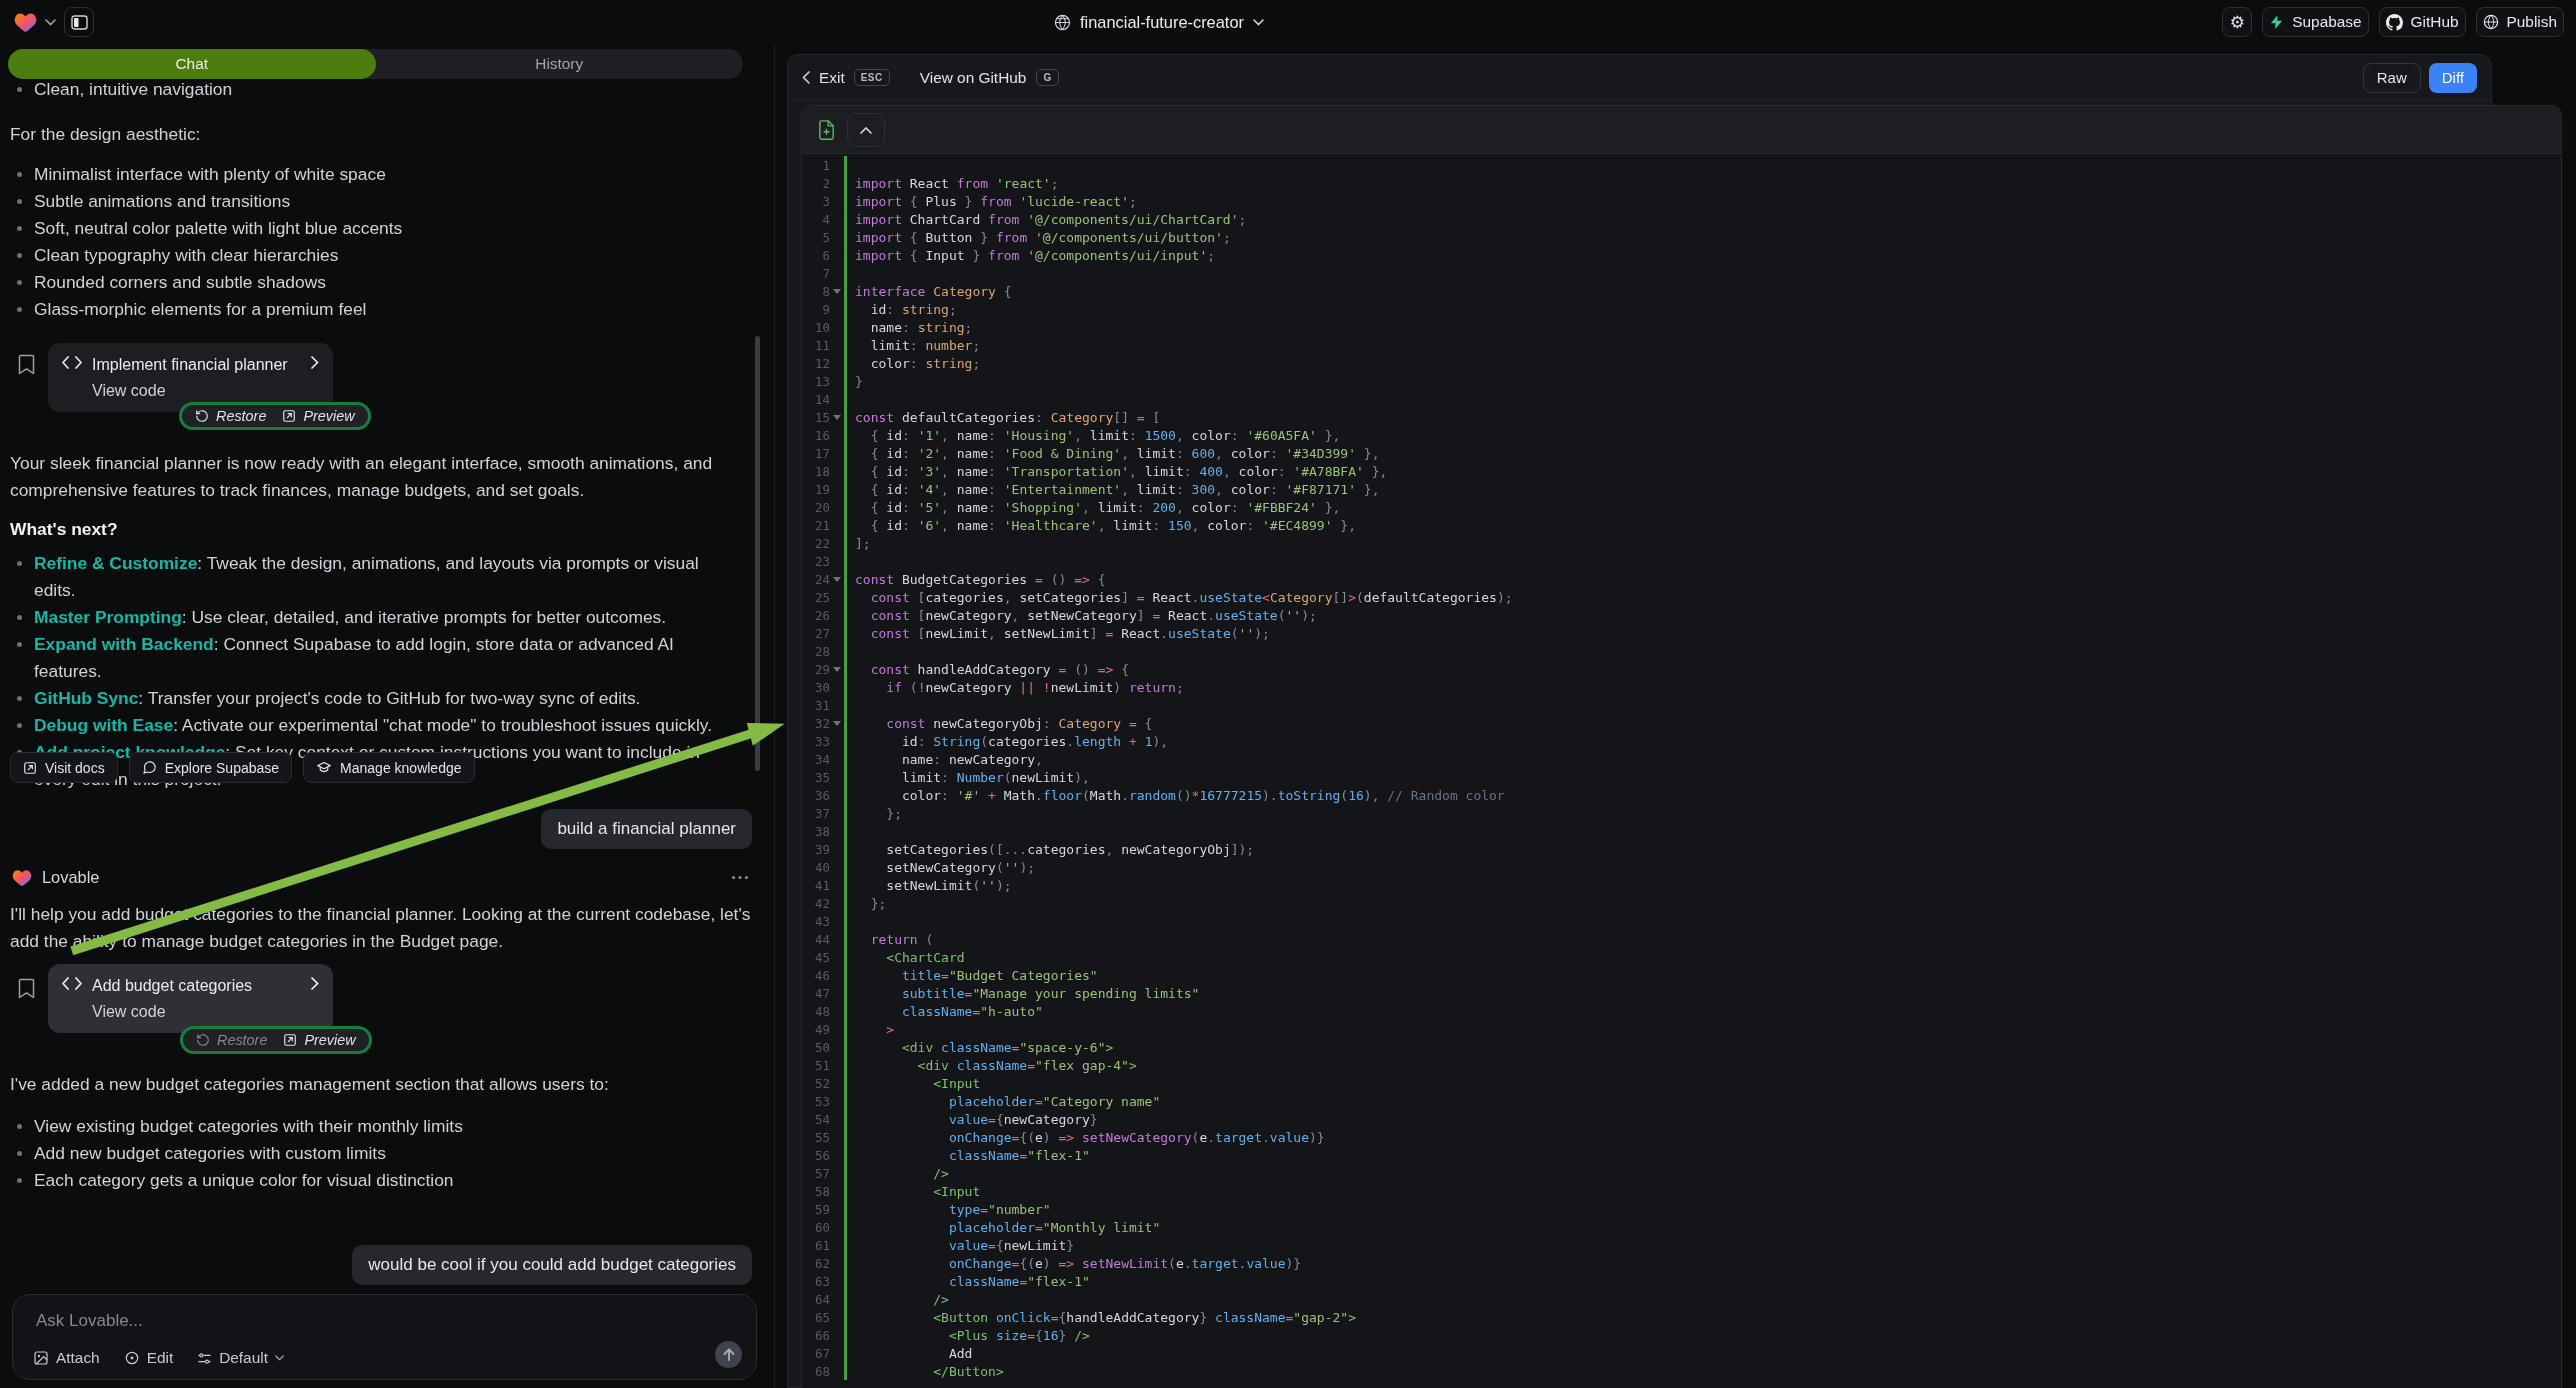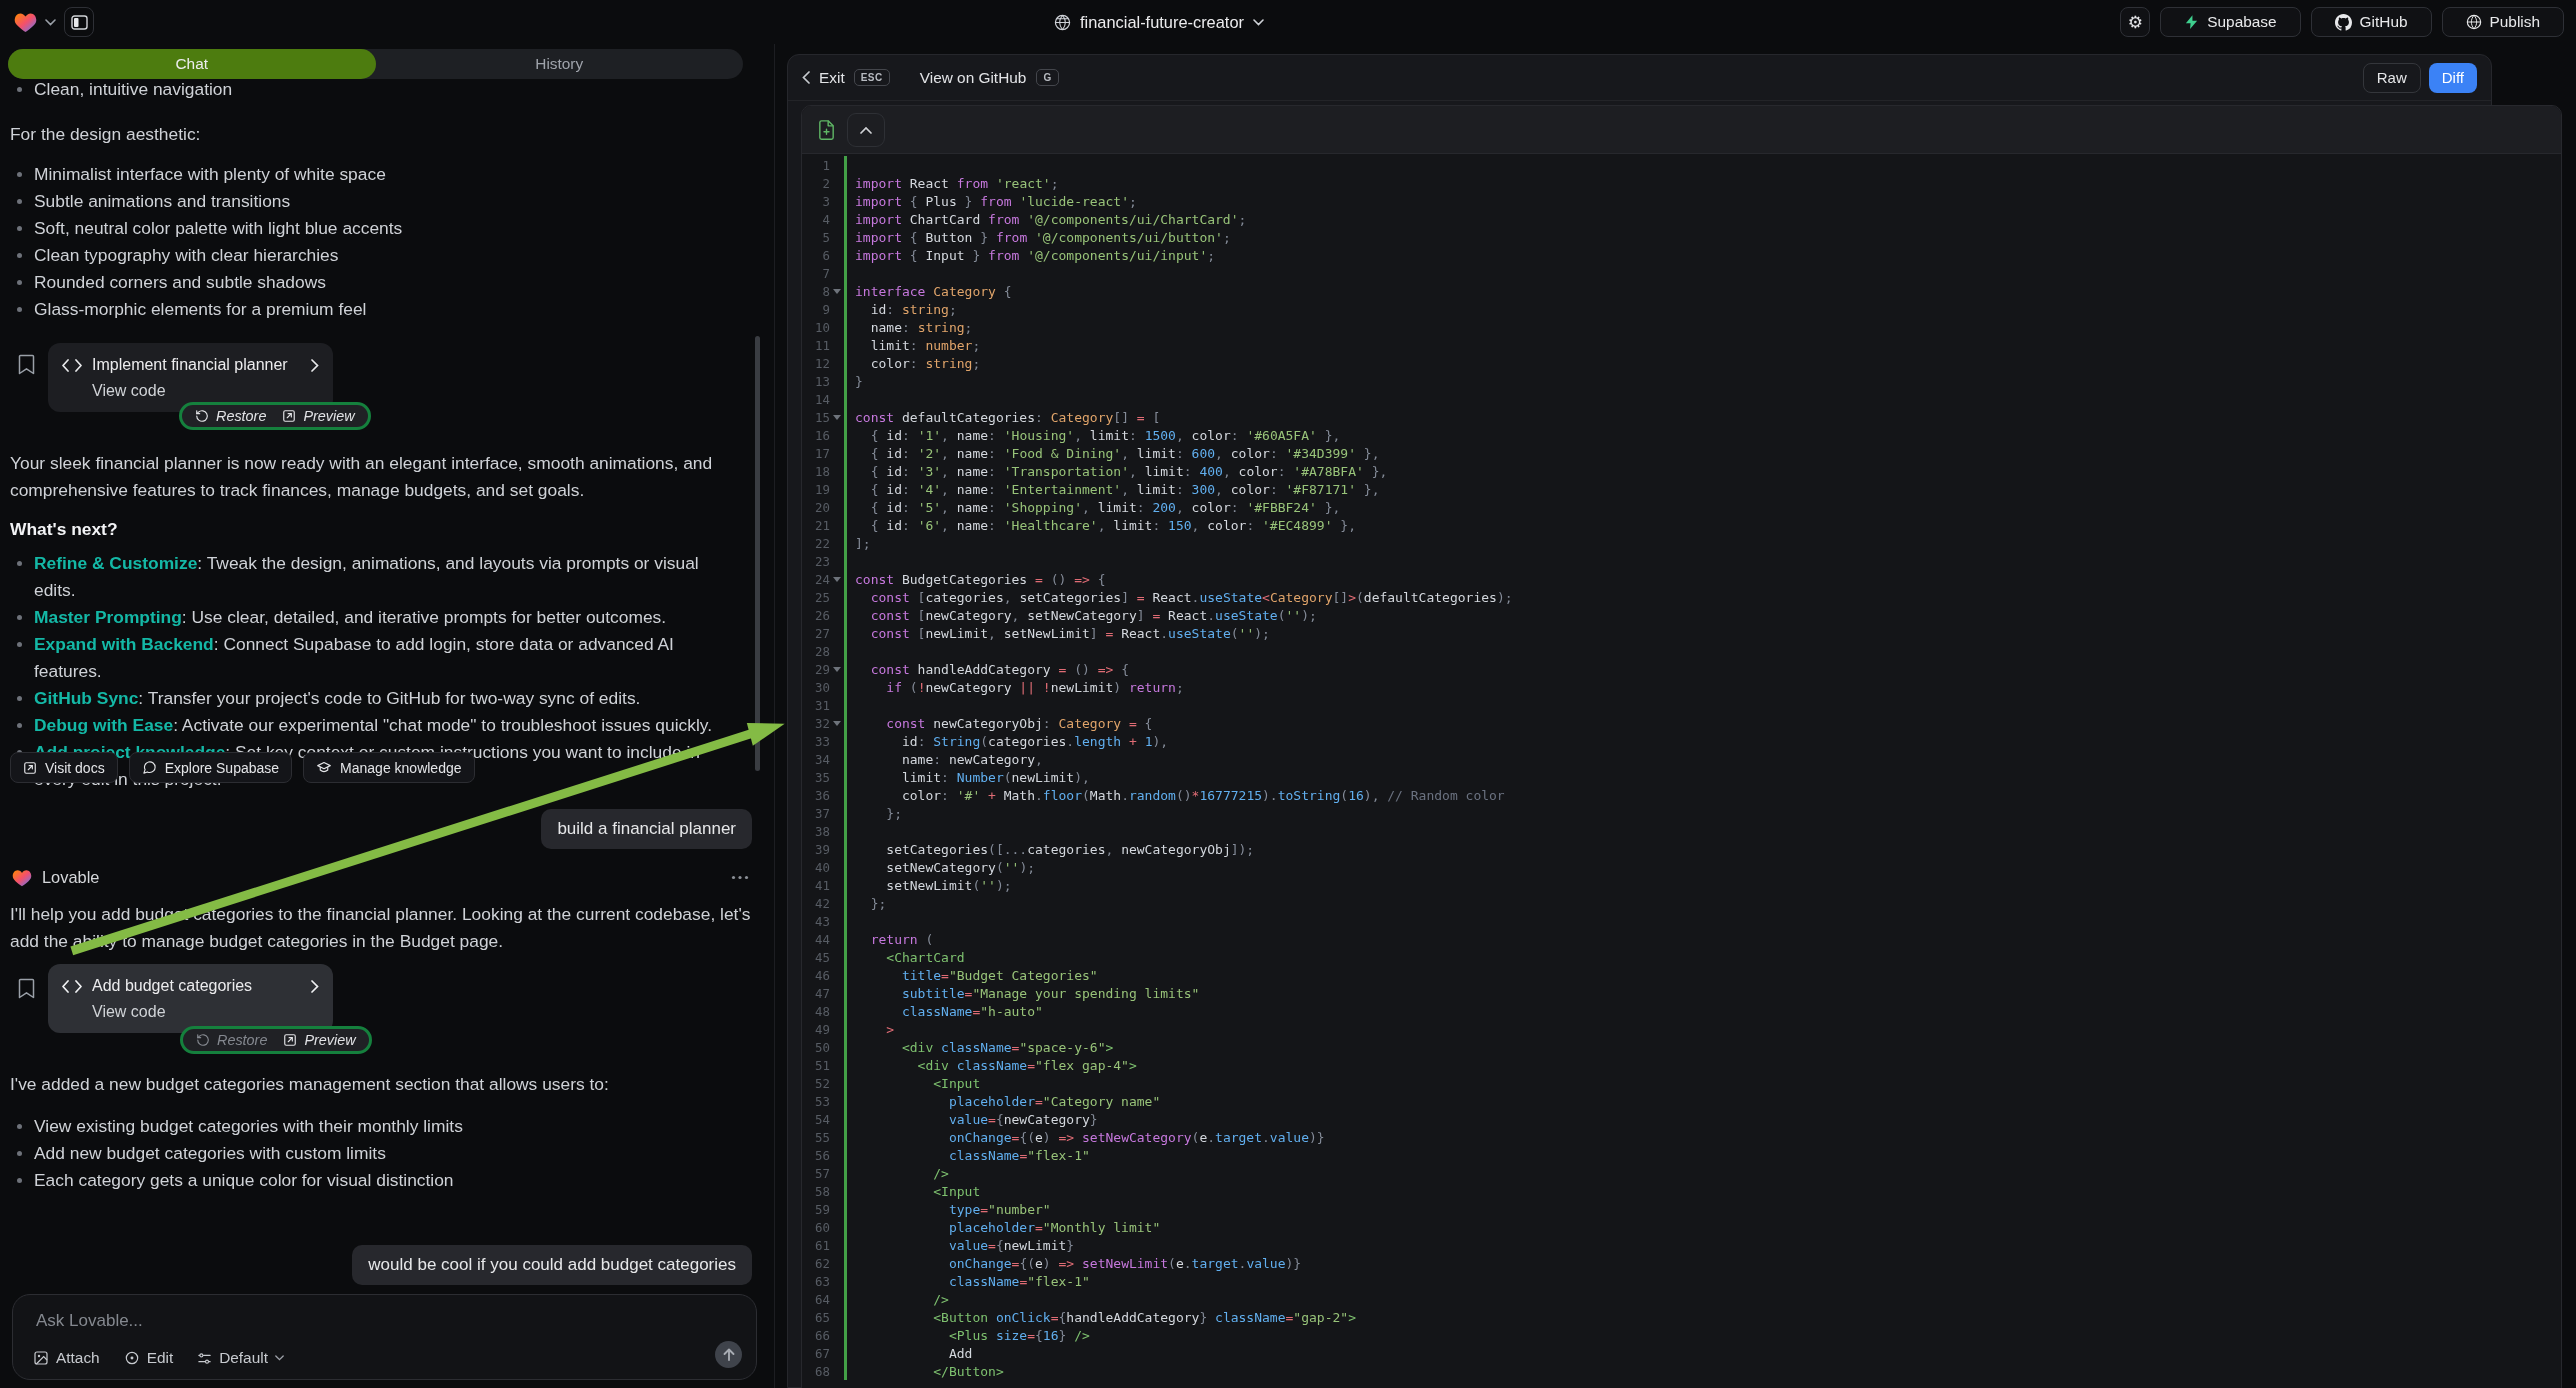--- a/index.html
+++ b/index.html
@@ -9,39 +9,39 @@
   .abs { position:absolute; }
   svg { display:block; }
 
   
   #topbar { position:absolute; left:0; top:0; width:2576px; height:44px; background:#0b0c0e; }
   .tb-left { position:absolute; left:14px; top:0; height:44px; display:flex; align-items:center; gap:8px; }
   .icon-btn { width:30px; height:30px; border:1px solid #2e3036; border-radius:8px; display:flex; align-items:center; justify-content:center; background:transparent; }
   .tb-center { position:absolute; left:1054px; top:0; height:44px; display:flex; align-items:center; gap:9px; }
   .tb-title { font-size:16.4px; color:#ececee; }
   .tb-right { position:absolute; right:12px; top:7px; display:flex; align-items:center; gap:10px; }
-  .tb-btn { height:30px; display:flex; align-items:center; gap:8px; padding:0 23px; border:1px solid #2e3036; border-radius:8px; font-size:15.4px; color:#e8e9eb; background:#101114; }
+  .tb-btn { height:30px; display:flex; align-items:center; gap:8px; padding:0 6px; border:1px solid #2e3036; border-radius:8px; font-size:15.4px; color:#e8e9eb; background:#101114; }
   .gear-btn { width:30px; height:30px; border:1px solid #2e3036; border-radius:8px; display:flex; align-items:center; justify-content:center; color:#e3e4e7; font-size:17px; background:#101114; }
 
   
   #tabs { position:absolute; left:8px; top:49px; width:735px; height:30px; background:#1e2024; border-radius:15px; display:flex; }
   .tab { flex:1; display:flex; align-items:center; justify-content:center; font-size:15.4px; color:#9fa3ab; border-radius:15px; }
   .tab.active { background:#4d7c0f; color:#ececee; }
 
   .chat-text { font-size:17.4px; line-height:27px; color:#cfd2d7; }
   .chat-bold { font-weight:bold; color:#f2f3f5; }
   ul.blist { list-style:none; }
   ul.blist li { position:relative; padding-left:24px; line-height:27px; font-size:17.4px; color:#cfd2d7; }
   ul.blist li::before { content:''; position:absolute; left:7px; top:11px; width:5px; height:5px; border-radius:50%; background:#6e727a; }
   ul.blist li b { color:#14b8a6; }
 
   .vcard { position:absolute; width:285px; border-radius:12px; padding:13px 14px 12px 14px; }
   .vcard.dim { background:#1d1e22; }
   .vcard.lit { background:#2e3035; }
-  .vcard-row { display:flex; align-items:center; gap:10px; }
+  .vcard-row { display:flex; gap:10px; }
   .vcard-title { font-size:16px; color:#ececee; flex:1; white-space:nowrap; }
   .vcard-link { margin:8px 0 0 30px; font-size:16px; color:#d0d3d7; }
   .pill { position:absolute; height:28px; background:#202125; border:3px solid #15803d; border-radius:14px; display:flex; align-items:center; gap:16px; padding:0 13px;font-style:italic; }
   .pill-item { display:flex; align-items:center; gap:7px; font-size:14.4px; color:#e2e3e6; }
   .pill-item.dim2 { color:#84888f; }
 
   .chip { height:31px; display:flex; align-items:center; gap:8px; padding:12px 12px; border:1px solid #2c2d32; border-radius:8px; background:#141519; font-size:14px; color:#e4e5e8;text-align:center; }
   .bubble { position:absolute; background:#27282d; border-radius:10px; padding:10px 16px; font-size:17px; color:#e6e7e9; white-space:nowrap; }
 
   #composer { position:absolute; left:12px; top:1294px; width:745px; height:86px; border:1px solid #2c2d32; border-radius:18px; background:#121316; }

